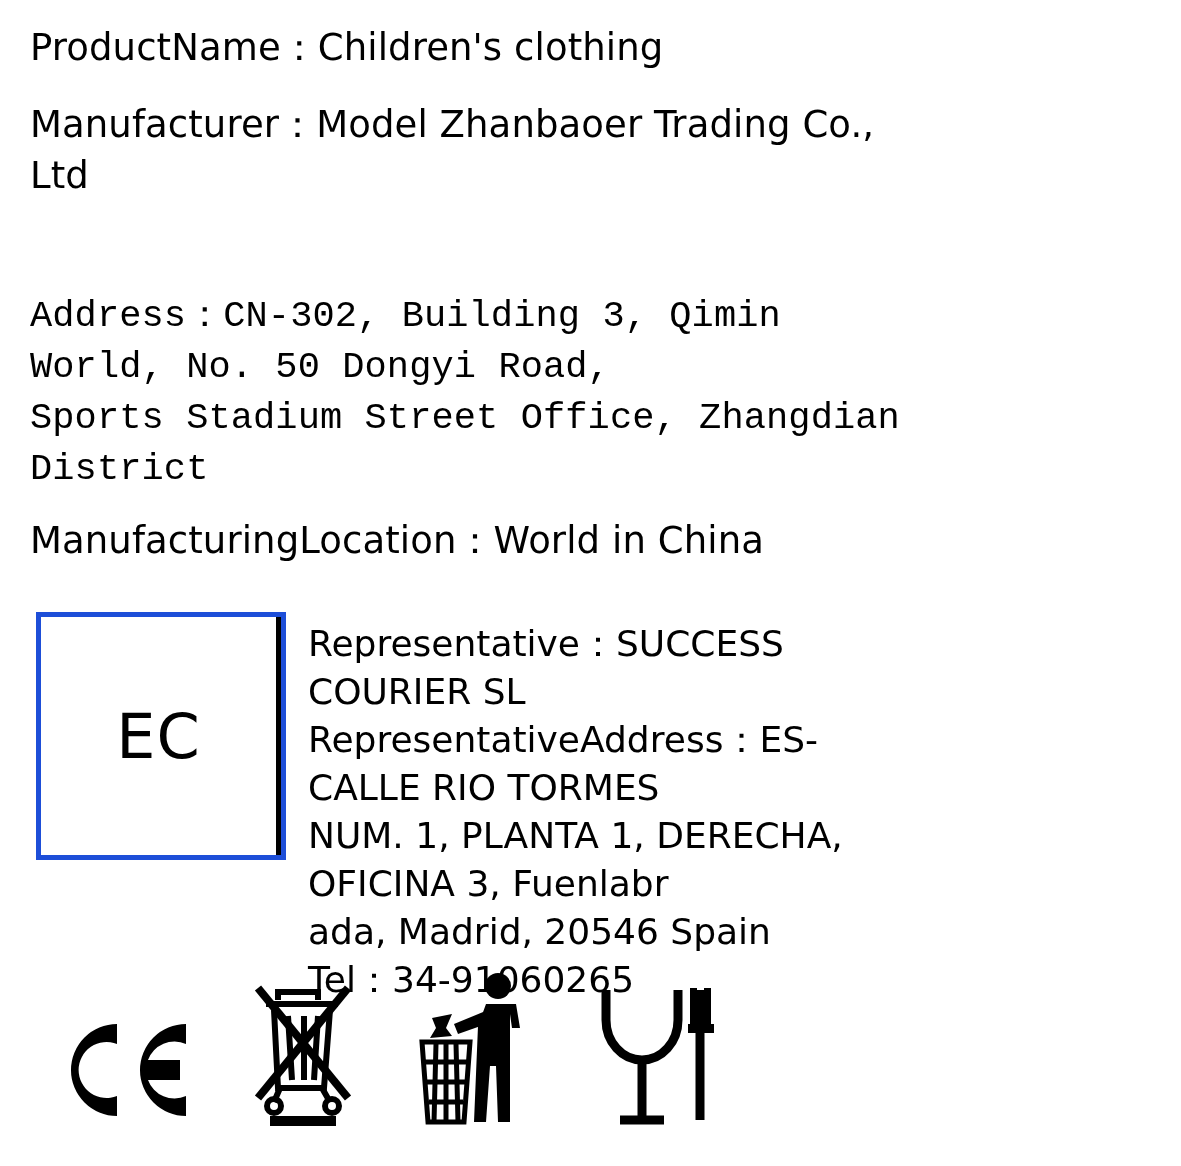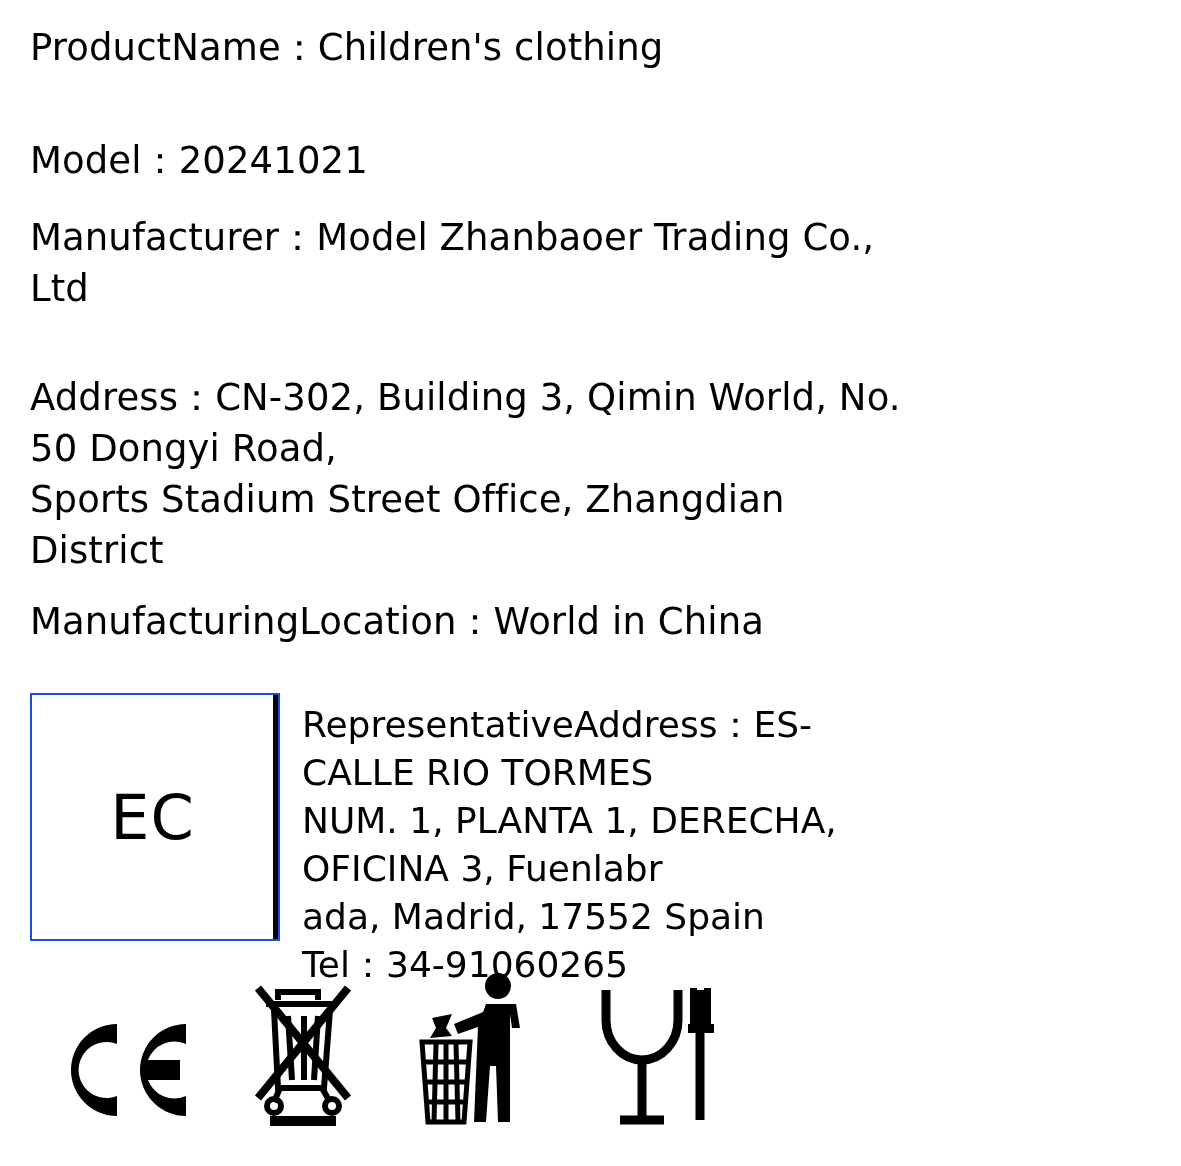--- a/index.html
+++ b/index.html
@@ -23,36 +23,37 @@
   }
   .line {
     font-size: 37px;
     line-height: 1.38;
     letter-spacing: 0.1px;
     white-space: pre-wrap;
   }
   .field-product { margin-top: 4px; }
   .field-model { margin-top: 62px; }
   .field-manufacturer { margin-top: 26px; }
-  .field-address { margin-top: 58px; }
+  .field-address { margin-top: 90px; font-family: Liberation Mono, monospace; }
   .field-location { margin-top: 20px; }
 
   
   .ecrep-row {
     margin-top: 46px;
     display: flex;
     align-items: flex-start;
   }
   .ecrep-box {
     width: 250px;
     height: 248px;
-    border: 2px solid #1d4ed8;
+    border: 5px solid #1d4ed8;
     box-sizing: border-box;
     display: flex;
     flex: 0 0 auto;
+    margin-left: 6px;
   }
   .ecrep-cell {
     flex: 1 1 50%;
     display: flex;
     align-items: center;
     justify-content: center;
     font-size: 62px;
     font-family: "DejaVu Sans", sans-serif;
     letter-spacing: 1px;
   }
@@ -80,37 +81,37 @@
     display: block;
   }
 </style>
 </head>
 <body>
 
 <div class="page">
 
   <div class="line field-product">ProductName：Children's clothing</div>
 
-  <div class="line field-model">Model：20241021</div>
 
   <div class="line field-manufacturer">Manufacturer：Model Zhanbaoer Trading Co., Ltd</div>
 
   <div class="line field-address">Address：CN-302, Building 3, Qimin World, No. 50 Dongyi Road,
 Sports Stadium Street Office, Zhangdian District</div>
 
   <div class="line field-location">ManufacturingLocation：World in China</div>
 
   <div class="ecrep-row">
     <div class="ecrep-box">
       <div class="ecrep-cell first">EC</div>
     </div>
     <div class="rep-text">
+      <div class="rline">Representative：SUCCESS COURIER SL</div>
       <div class="rline">RepresentativeAddress：ES-CALLE RIO TORMES
 NUM. 1, PLANTA 1, DERECHA, OFICINA 3, Fuenlabr
-ada, Madrid, 17552 Spain</div>
+ada, Madrid, 20546 Spain</div>
       <div class="rline">Tel：34-91060265</div>
     </div>
   </div>
 
   <div class="symbols">
 
     <span class="sym">
       <svg width="130" height="120" viewBox="0 0 130 120" xmlns="http://www.w3.org/2000/svg">
         <path d="M57 14 A46 46 0 1 0 57 106 L57 86 A28 28 0 1 1 57 34 Z" fill="#000"></path>
         <path d="M126 14 A46 46 0 1 0 126 106 L126 86 A28 28 0 0 1 88 70 L120 70 L120 50 L88 50 A28 28 0 0 1 126 34 Z" fill="#000"></path>

